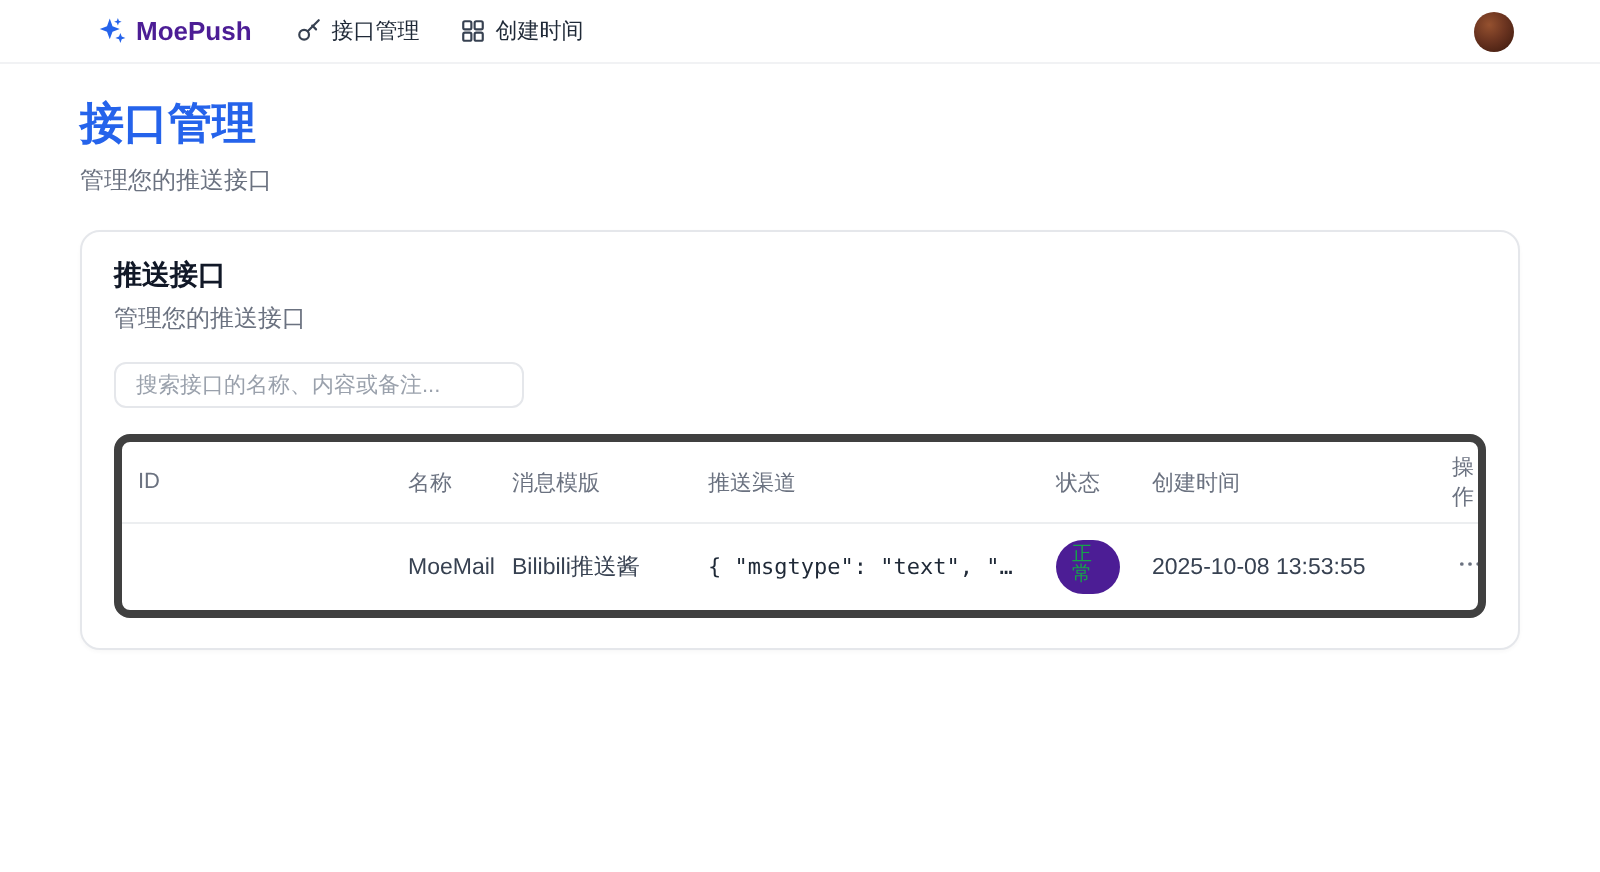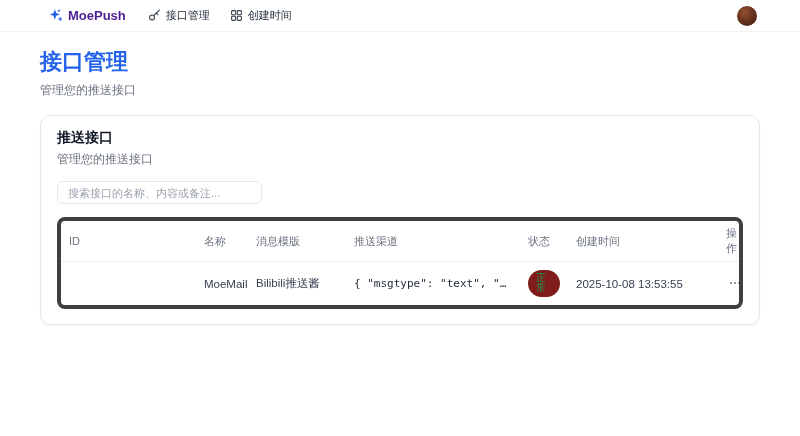--- a/index.html
+++ b/index.html
@@ -60,21 +60,21 @@
     font-size: 11px; font-weight: 400; color: #6b7280; text-align: left;
     padding: 5px 8px; border-bottom: 1px solid #eceef0; height: 21px;
   }
   td { font-size: 11.5px; color: #374151; padding: 8px 8px; height: 30px; vertical-align: middle; margin-top: 18px; }
   th:last-child, td:last-child { text-align: right; padding-right: 14px; }
   .mono {
     font-family: "DejaVu Sans Mono", "Liberation Mono", monospace;
     font-size: 11px; color: #1f2937; white-space: nowrap; overflow: hidden;
   }
   .badge {
-    display: inline-block; background: #7f1d1d; color: #16a34a;
+    display: inline-block; background: #4c1d95; color: #16a34a;
     font-size: 10px; font-weight: 500; line-height: 1;
     padding: 3px 8px 4px; border-radius: 999px;
   }
   .row-actions {
     border: none; background: none; padding: 0 2px; cursor: pointer; line-height: 0;
   }
 </style>
 </head>
 <body>
 

